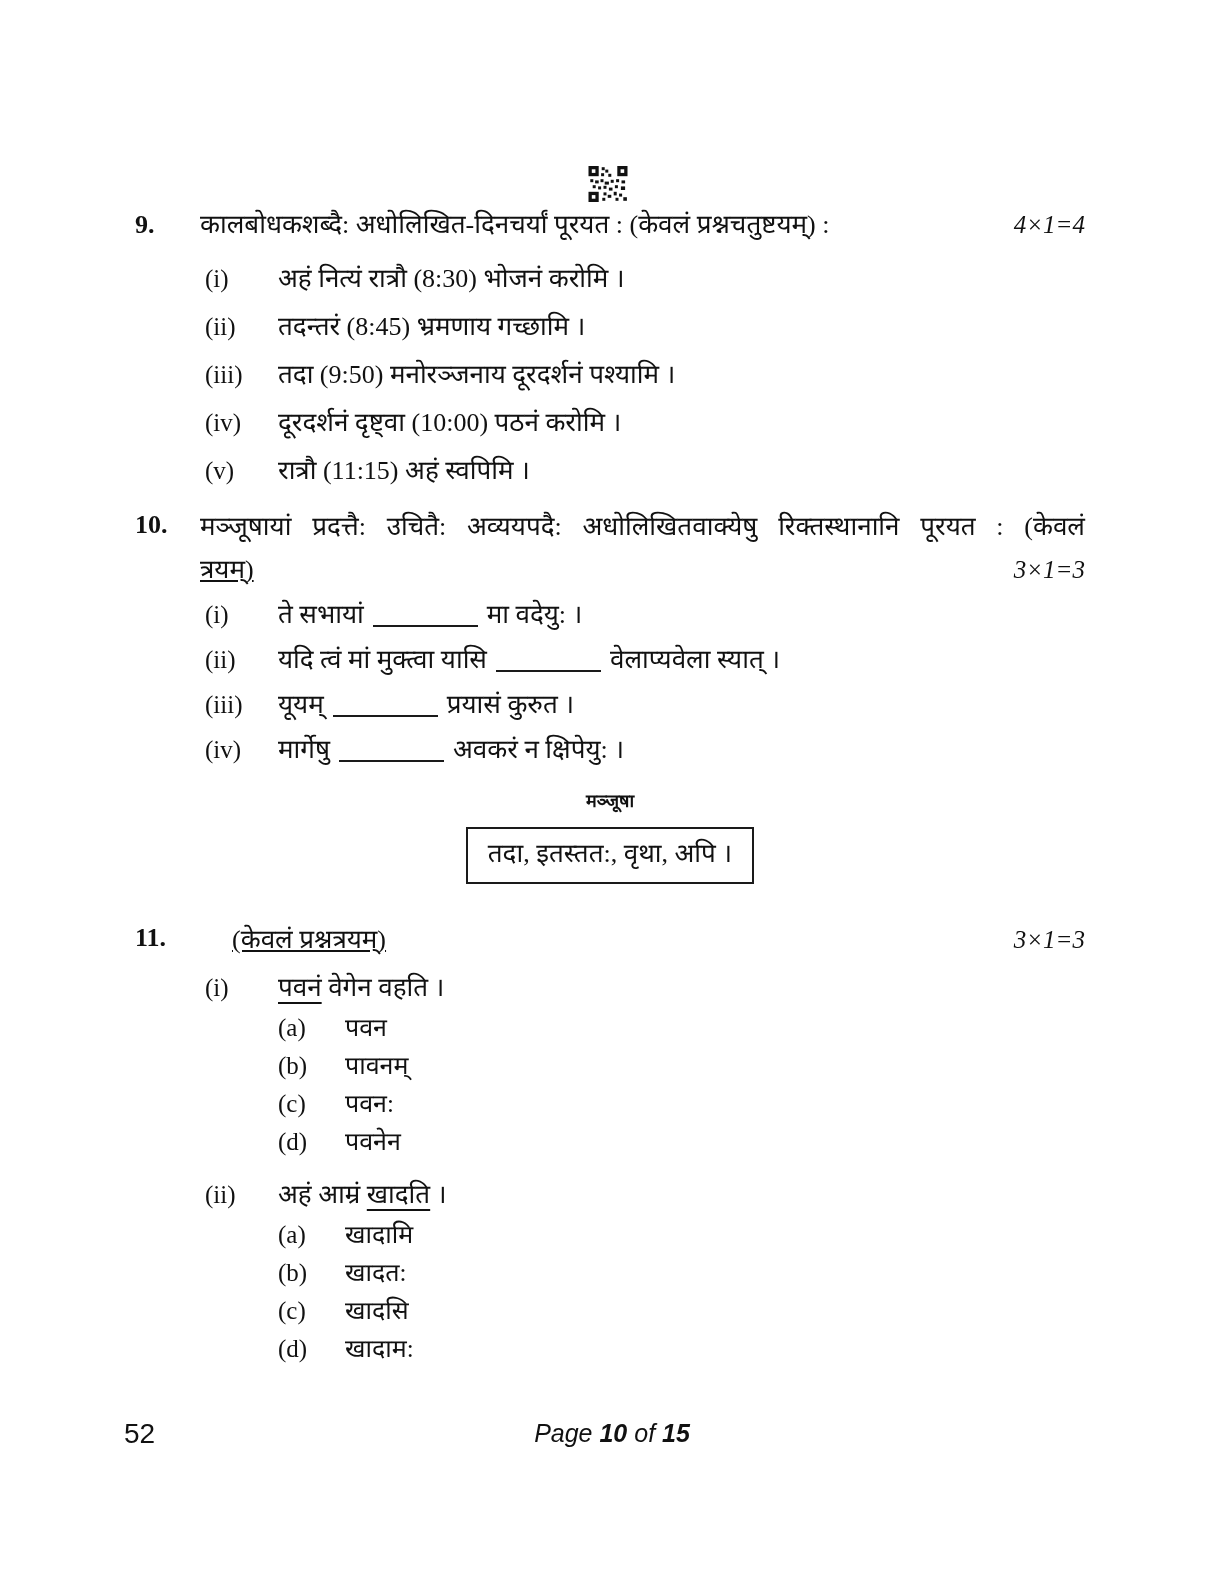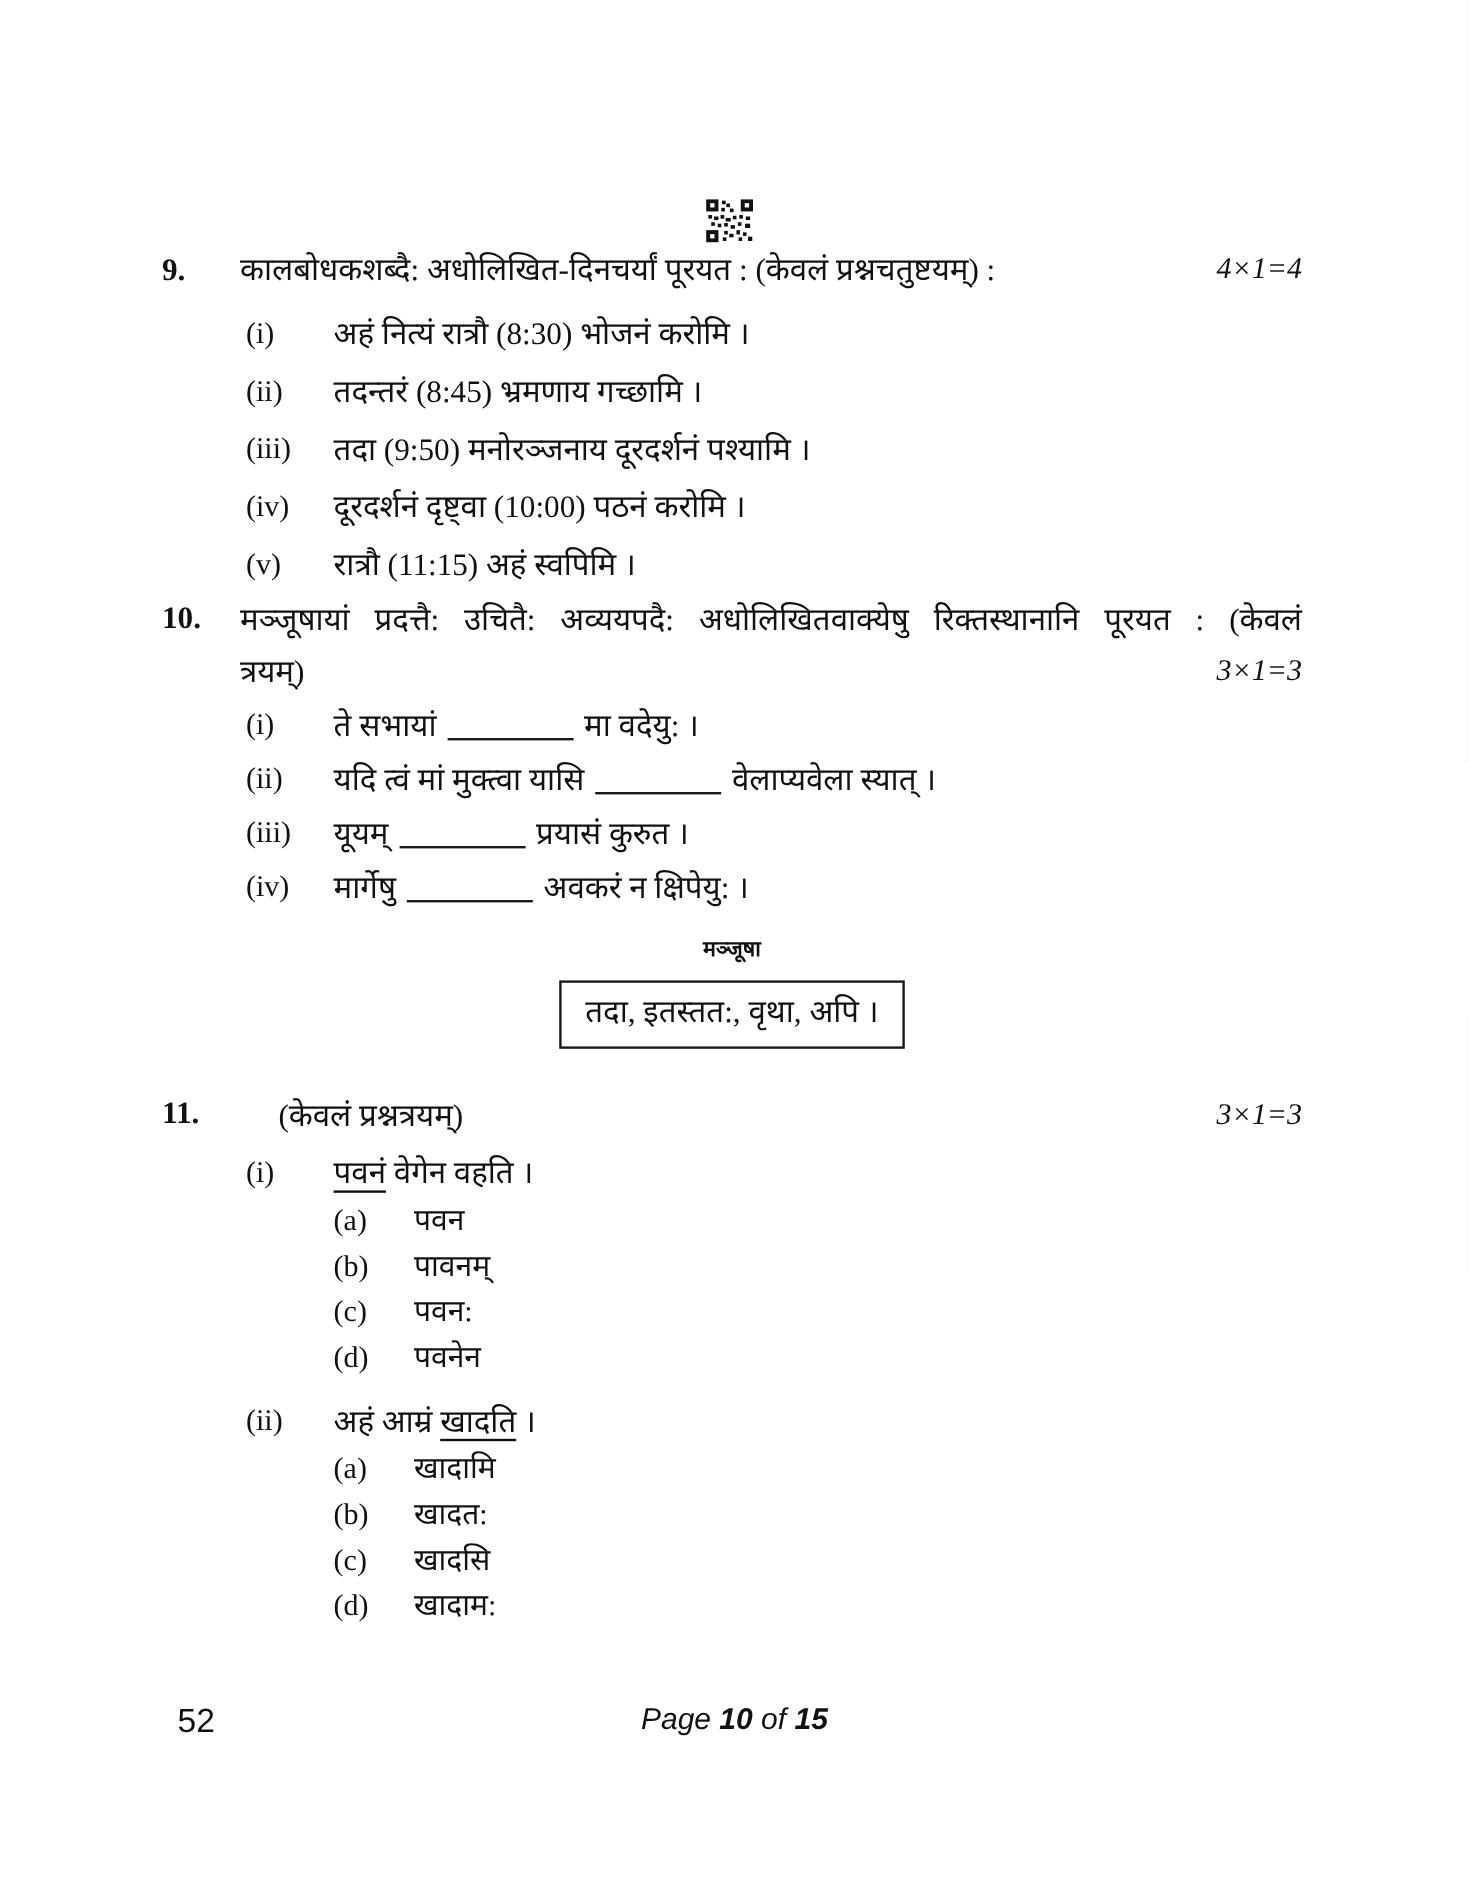--- a/index.html
+++ b/index.html
@@ -20,21 +20,21 @@
 
   
   .q-header { display:flex; align-items:flex-start; font-size:26px; line-height:40px; }
   .q-num { width:65px; flex-shrink:0; font-weight:700; }
   .q-body { flex:1; min-width:0; }
   .q-line-single { display:flex; }
   .q-line-single .q-text { flex:1; }
   .q-marks { font-style:italic; font-size:25px; white-space:nowrap; margin-left:10px; }
   .line1 { line-height:43px; text-align:justify; text-align-last:justify; }
   .line2-row { display:flex; line-height:43px; }
-  .line2 { flex:1; }
+  .line2 { flex:1;text-decoration:underline; }
 
   
   .items { margin-left:70px; }
   .item { display:flex; font-size:26px; line-height:40px; }
   .item-label { width:73px; flex-shrink:0; font-size:25px; }
   .item-text { flex:1; }
   .items-q9 .item { margin-top:8px; }
   .items-q9 .item:first-child { margin-top:14px; }
   .items-q10 .item { margin-top:5px; }
   .items-q10 .item:first-child { margin-top:4px; }
@@ -55,26 +55,26 @@
     border:2px solid #1a1a1a; padding:7px 20px 10px;
     font-size:26px; line-height:36px; text-align:right; min-width:240px;
   }
 
   
   .options { margin-left:73px; }
   .option { display:flex; font-size:25px; line-height:34px; margin-top:4px; }
   .option:first-child { margin-top:3px; }
   .option-label { width:67px; flex-shrink:0; }
 
-  .q10-block { margin-top:4px; }
+  .q10-block { margin-top:14px; }
   .q11-block { margin-top:34px;gap:32px; }
 
   
   .footer-left {
-    position:absolute; left:148px; bottom:134px;
+    position:absolute; left:124px; bottom:134px;
     font-family:"Liberation Sans", sans-serif; font-size:28px;
   }
   .footer-center {
     position:absolute; left:0; right:0; bottom:136px;
     text-align:center;
     font-family:"Liberation Sans", sans-serif;
     font-style:italic; font-size:25px;
   }
   .footer-center .b { font-weight:700; }
 </style>

